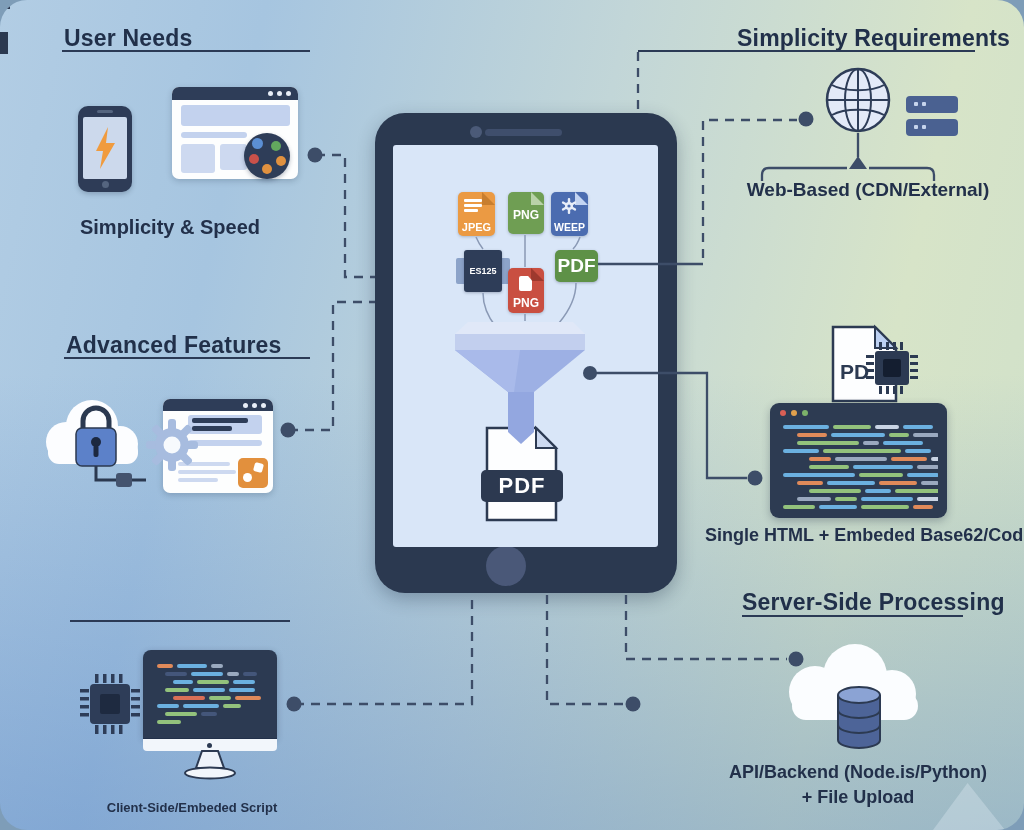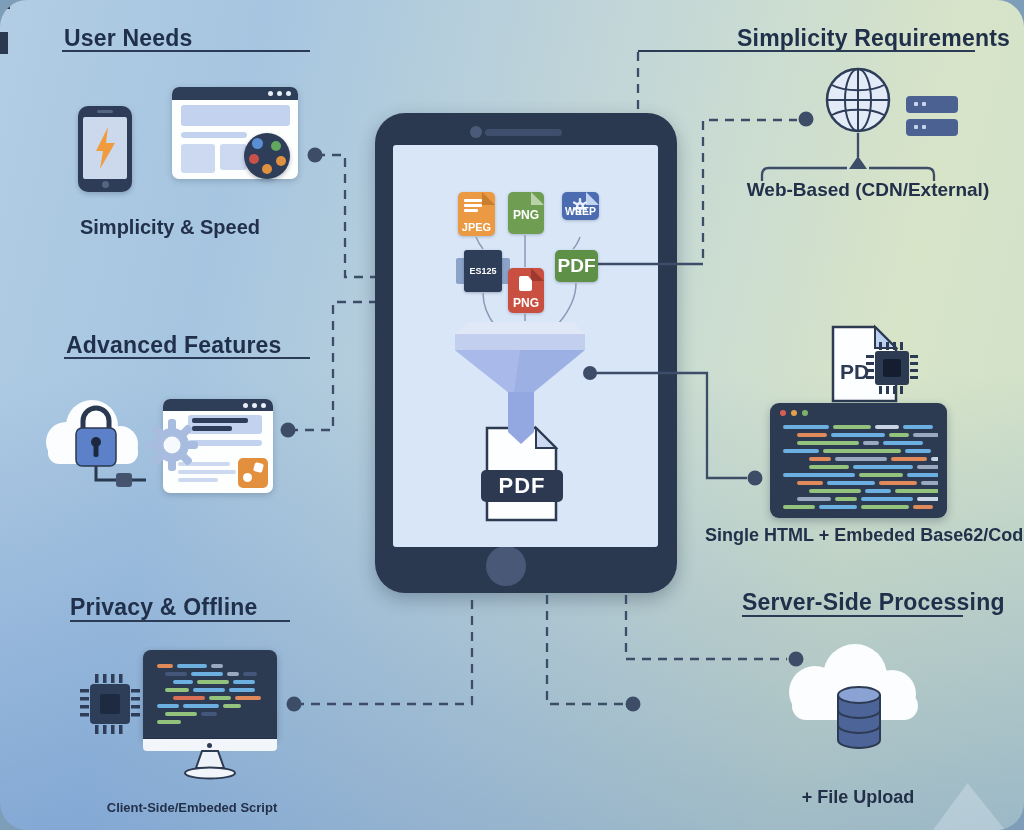--- a/index.html
+++ b/index.html
@@ -133,21 +133,20 @@
       <rect x="24" y="2" width="8" height="52" rx="3"></rect>
       <rect x="24" y="2" width="8" height="52" rx="3" transform="rotate(45 28 28)"></rect>
       <rect x="24" y="2" width="8" height="52" rx="3" transform="rotate(90 28 28)"></rect>
       <rect x="24" y="2" width="8" height="52" rx="3" transform="rotate(135 28 28)"></rect>
       <circle cx="28" cy="28" r="17"></circle>
     </g>
     <circle cx="28" cy="28" r="8.5" fill="#f7fafd"></circle>
   </svg>
 
 
-  <div class="sec-title" style="left:70px;top:594px;">Privacy &amp; Offline</div>
   <div class="rule" style="left:70px;top:620px;width:220px;"></div>
 
   <svg class="abs" style="left:78px;top:672px;" width="64" height="64">
     <g fill="#2e3d58">
       <rect x="12" y="12" width="40" height="40" rx="4"></rect>
       <g>
         <rect x="17" y="2" width="3.5" height="9"></rect>
           <rect x="25" y="2" width="3.5" height="9"></rect>
           <rect x="33" y="2" width="3.5" height="9"></rect>
           <rect x="41" y="2" width="3.5" height="9"></rect>
@@ -359,40 +358,41 @@
         <rect x="10" y="48" width="126" height="28" rx="14" fill="#fbfdff"></rect>
     </g>
     <g>
       <path d="M56,51 v45 a21,8 0 0 0 42,0 v-45" fill="#4d6498" stroke="#2c3a52" stroke-width="2"></path>
       <ellipse cx="77" cy="51" rx="21" ry="8" fill="#8ba3d4" stroke="#2c3a52" stroke-width="2"></ellipse>
       <path d="M56,66 a21,8 0 0 0 42,0" fill="none" stroke="#2c3a52" stroke-width="2"></path>
       <path d="M56,81 a21,8 0 0 0 42,0" fill="none" stroke="#2c3a52" stroke-width="2"></path>
     </g>
   </svg>
 
+  <div class="cap" style="left:708px;top:762px;width:300px;font-size:18px;">API/Backend (Node.is/Python)</div>
   <div class="cap" style="left:708px;top:787px;width:300px;font-size:18px;">+ File Upload</div>
 
   <div class="tablet">
     <div class="cam-dot"></div>
     <div class="cam-bar"></div>
     <div class="homebtn"></div>
     <div class="tscreen">
 
       <div class="file" style="left:65px;top:47px;width:37px;height:44px;background:#eb9a43;">
         <div class="fold" style="width:13px;height:13px;background:#c87e2f;clip-path:polygon(0 0,100% 100%,0 100%);"></div>
         <div class="abs" style="left:6px;top:7px;width:18px;height:2.5px;background:#fff;border-radius:1px;"></div>
         <div class="abs" style="left:6px;top:12px;width:18px;height:2.5px;background:#fff;border-radius:1px;"></div>
         <div class="abs" style="left:6px;top:17px;width:14px;height:2.5px;background:#fff;border-radius:1px;"></div>
         <div class="flabel" style="font-size:11px;">JPEG</div>
       </div>
       <div class="file" style="left:115px;top:47px;width:36px;height:42px;background:#6f9e53;">
         <div class="fold" style="width:13px;height:13px;background:#b9d2a8;clip-path:polygon(0 0,100% 100%,0 100%);"></div>
         <div class="flabel" style="bottom:12px;font-size:12px;">PNG</div>
       </div>
-      <div class="file" style="left:169px;top:47px;width:37px;height:28px;background:#4b6cb0;">
+      <div class="file" style="left:158px;top:47px;width:37px;height:44px;background:#4b6cb0;">
         <div class="fold" style="width:13px;height:13px;background:#c3d4f2;clip-path:polygon(0 0,100% 100%,0 100%);"></div>
         <svg class="abs" style="left:10px;top:6px;" width="16" height="16">
           <g fill="#e8eef9">
               <circle cx="8" cy="8" r="4"></circle>
             <rect x="6.8" y="0" width="2.4" height="16" rx="1"></rect>
             <rect x="6.8" y="0" width="2.4" height="16" rx="1" transform="rotate(60 8 8)"></rect>
             <rect x="6.8" y="0" width="2.4" height="16" rx="1" transform="rotate(120 8 8)"></rect>
           </g>
             <circle cx="8" cy="8" r="1.6" fill="#4b6cb0"></circle>
         </svg>

